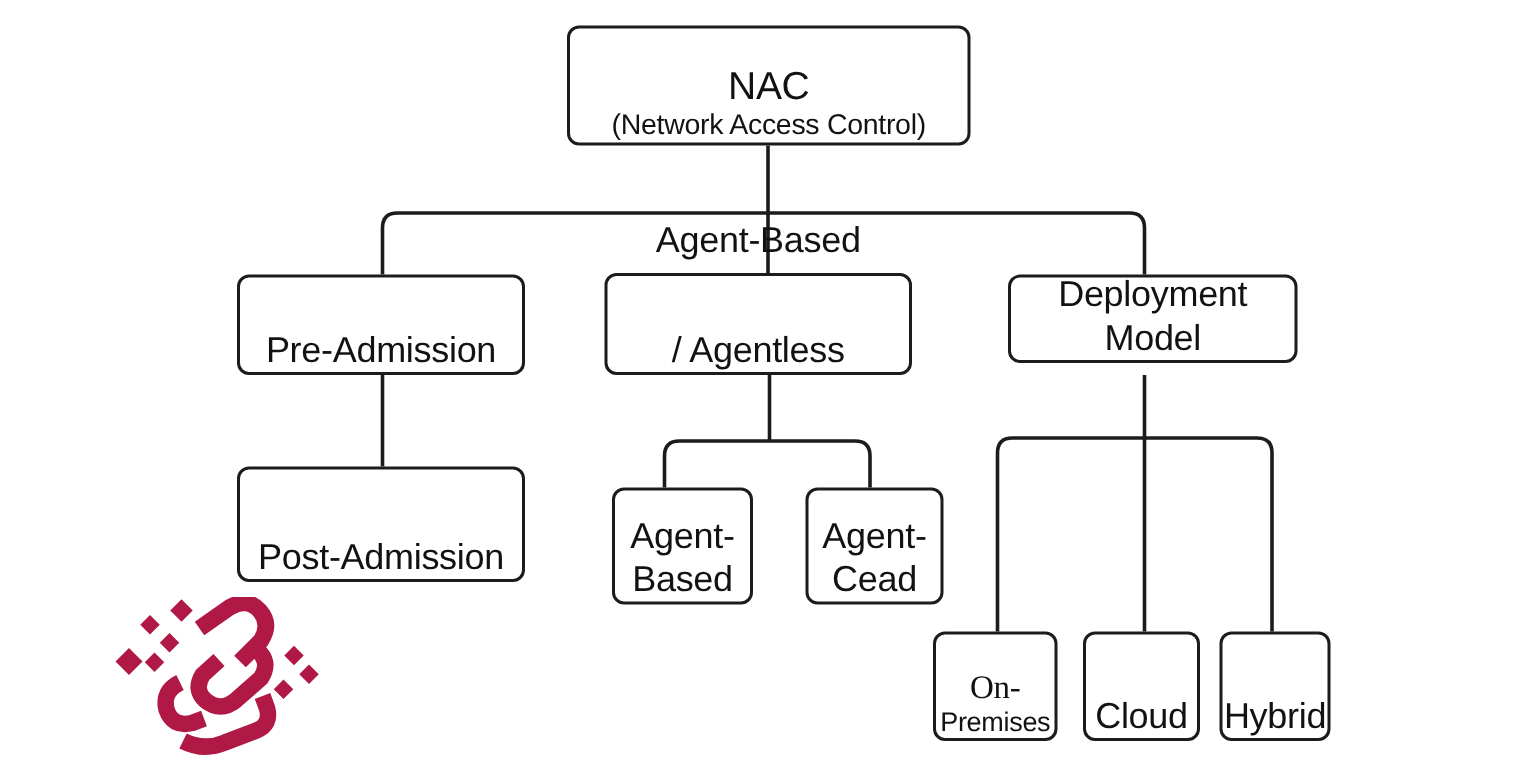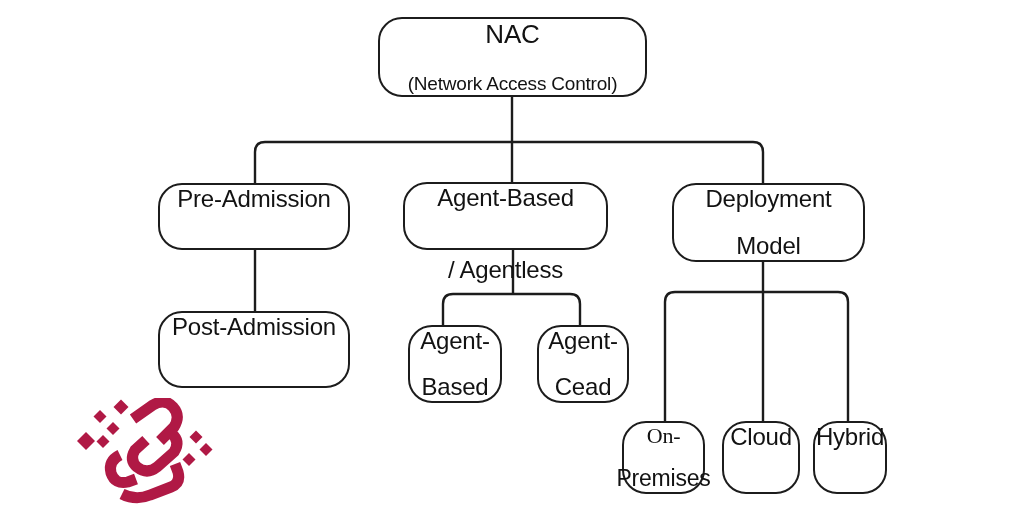--- a/index.html
+++ b/index.html
@@ -9,38 +9,38 @@
     font-family:"Liberation Sans",sans-serif;
     overflow:hidden;
   }
   .stage{position:relative;width:1024px;height:512px;}
   .connectors{position:absolute;left:0;top:0;}
   .node{
     position:absolute;
     box-sizing:border-box;
     background:var(--box-fill,#fff);
     border:2.3px solid var(--line,#1c1c1c);
-    border-radius:24px;
+    border-radius:8px;
     display:flex;flex-direction:column;
-    align-items:center;justify-content:space-between;
+    align-items:center;justify-content:flex-end;
     text-align:center;
     color:var(--text,#121212);
     line-height:1.18;
     letter-spacing:-0.2px;
   }
   .lbl{font-size:24px;}
   .nac-title{font-size:26px;}
   .nac-sub{font-size:19px;}
-  .sm{font-size:23px;}
+  .sm{font-size:18px;}
   .onp-l1{font-size:22px;font-family:Liberation Serif, serif;}
 
   #node-nac{left:378px;top:17px;width:269px;height:80px;}
   #node-pre-admission{left:158px;top:183px;width:192px;height:67px;}
   #node-agent-mode{left:403px;top:182px;width:205px;height:68px;gap:44px;}
-  #node-deployment-model{left:672px;top:183px;width:193px;height:79px;}
+  #node-deployment-model{left:672px;top:183px;width:193px;height:59px;}
   #node-post-admission{left:158px;top:311px;width:192px;height:77px;}
   #node-agent-based{left:408px;top:325px;width:94px;height:78px;}
   #node-agent-cead{left:537px;top:325px;width:92px;height:78px;}
   #node-on-premises{left:622px;top:421px;width:83px;height:73px;}
   #node-cloud{left:722px;top:421px;width:78px;height:73px;}
   #node-hybrid{left:813px;top:421px;width:74px;height:73px;}
 
   .logo{position:absolute;left:75px;top:398px;}
   .logo path{fill:none;stroke:var(--logo,#b01945);stroke-width:11;stroke-linecap:butt;stroke-linejoin:miter;}
   .logo .dm{fill:var(--logo,#b01945);stroke:none;}

